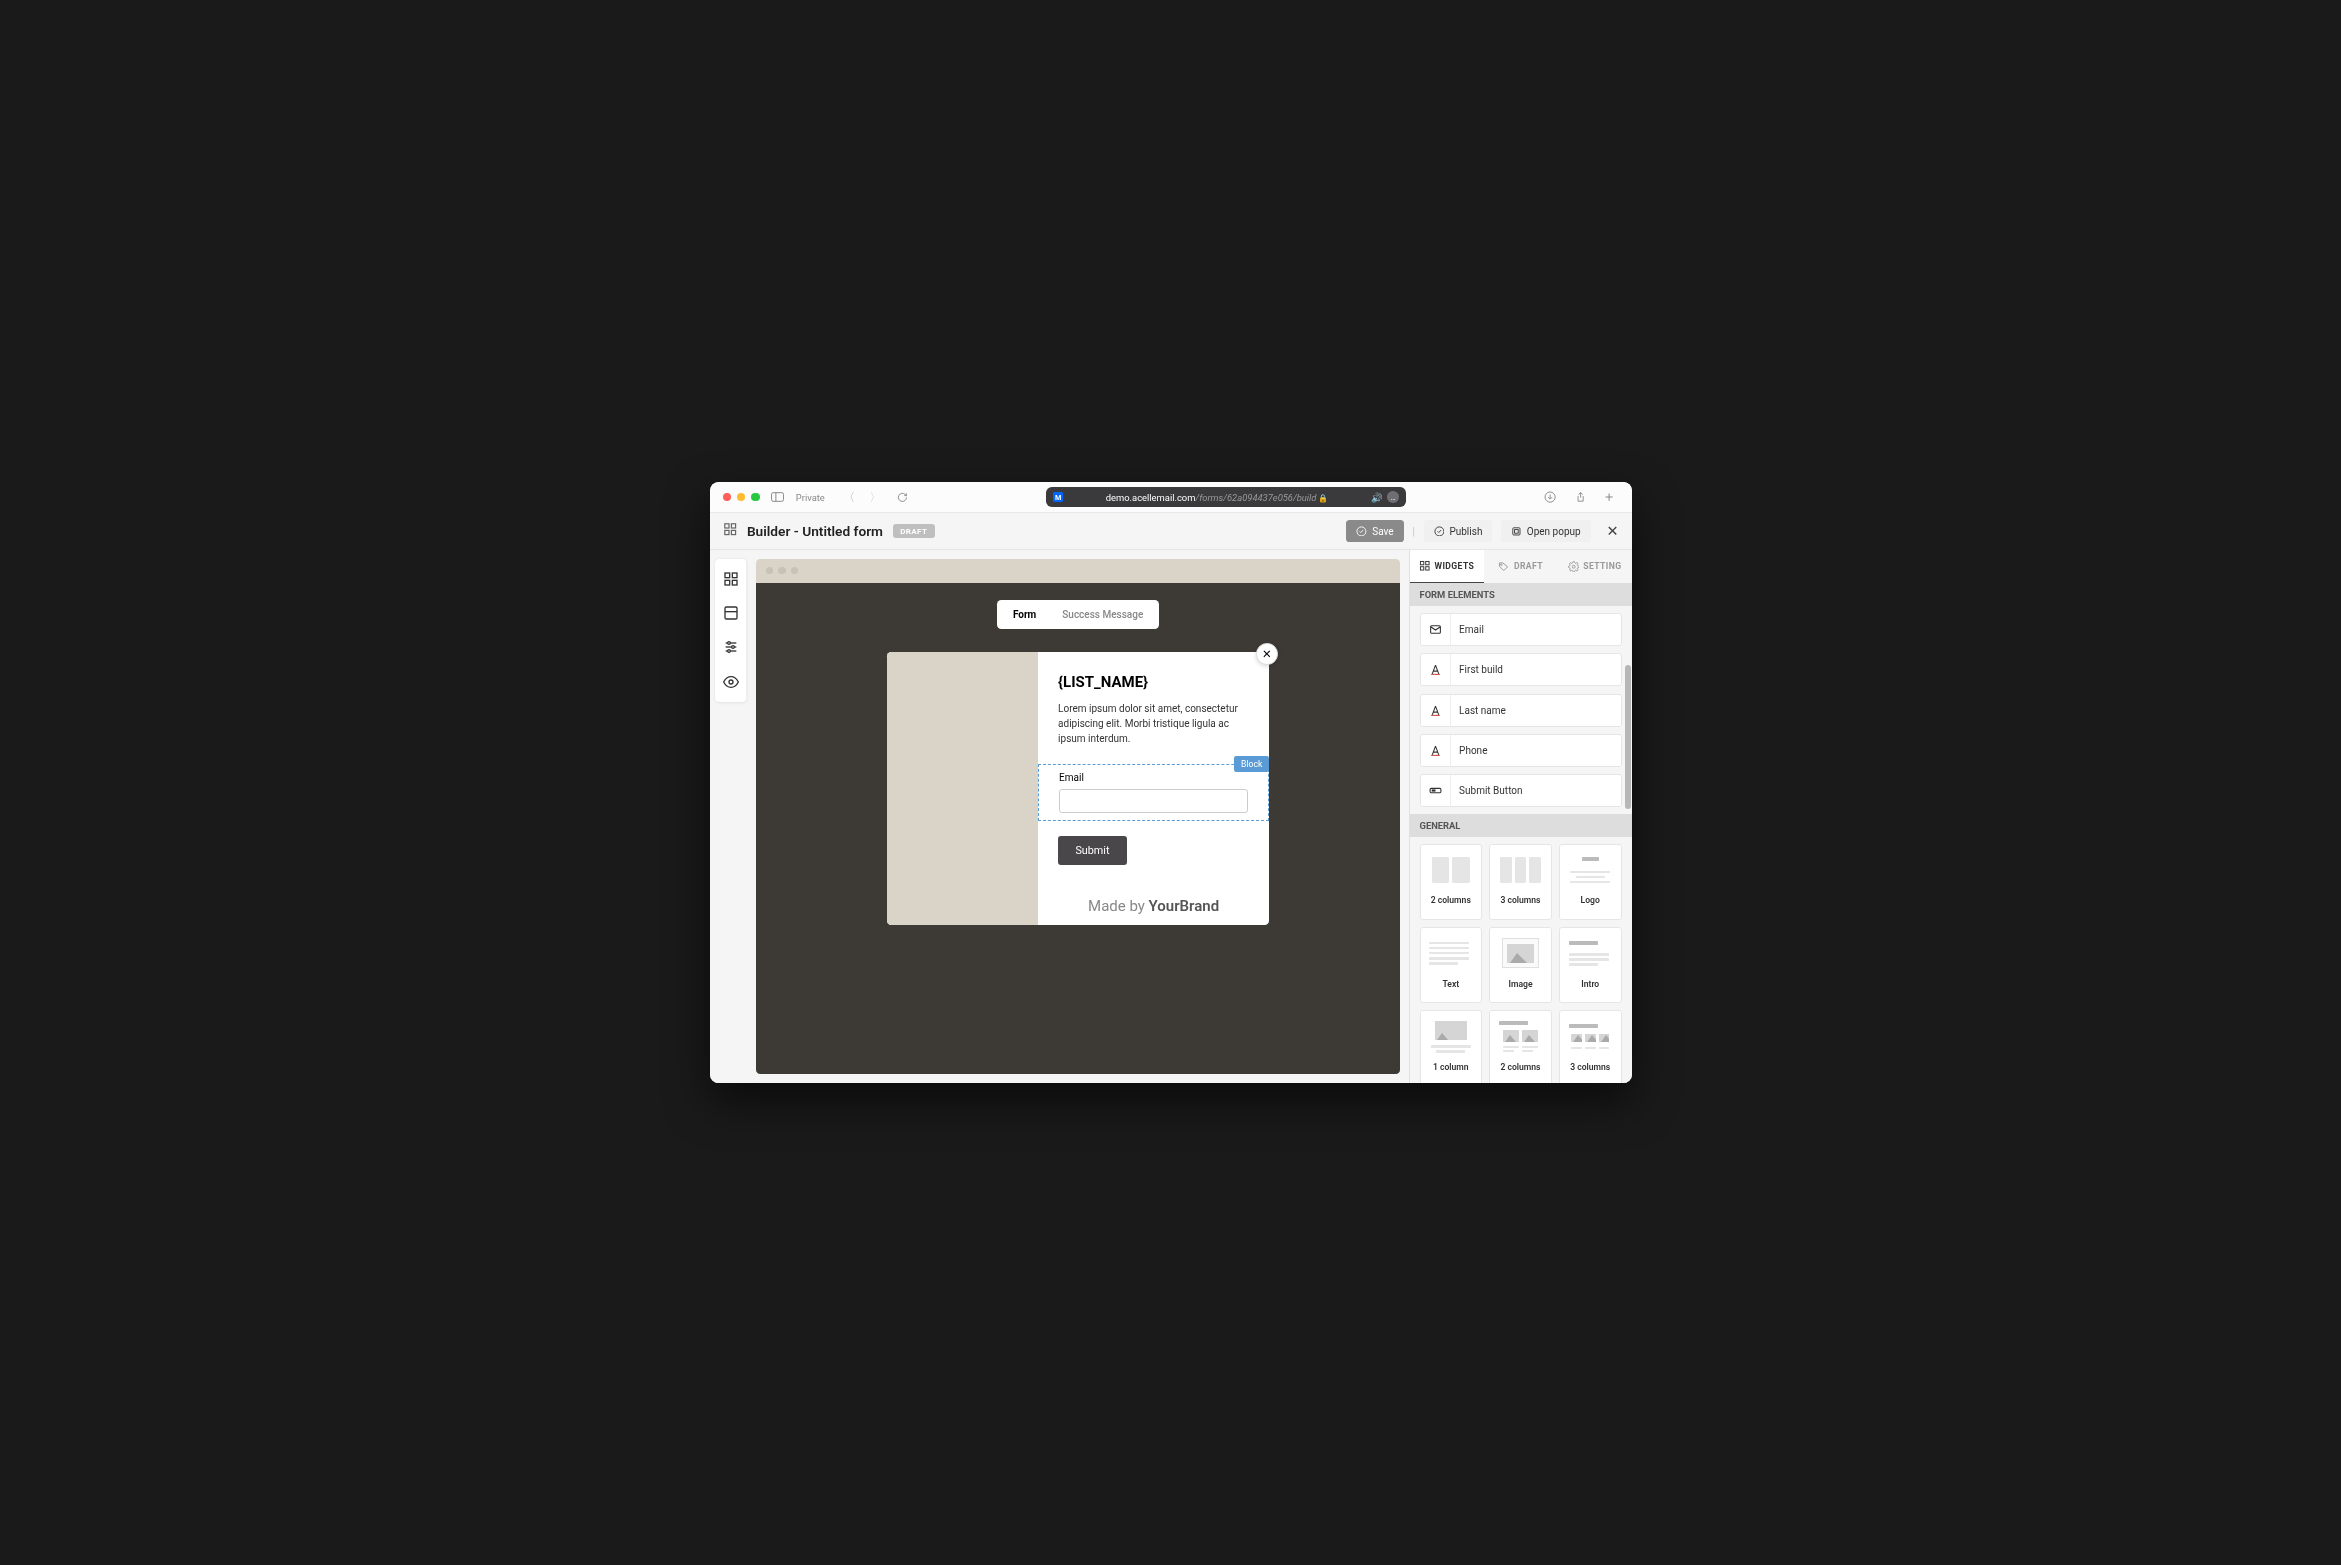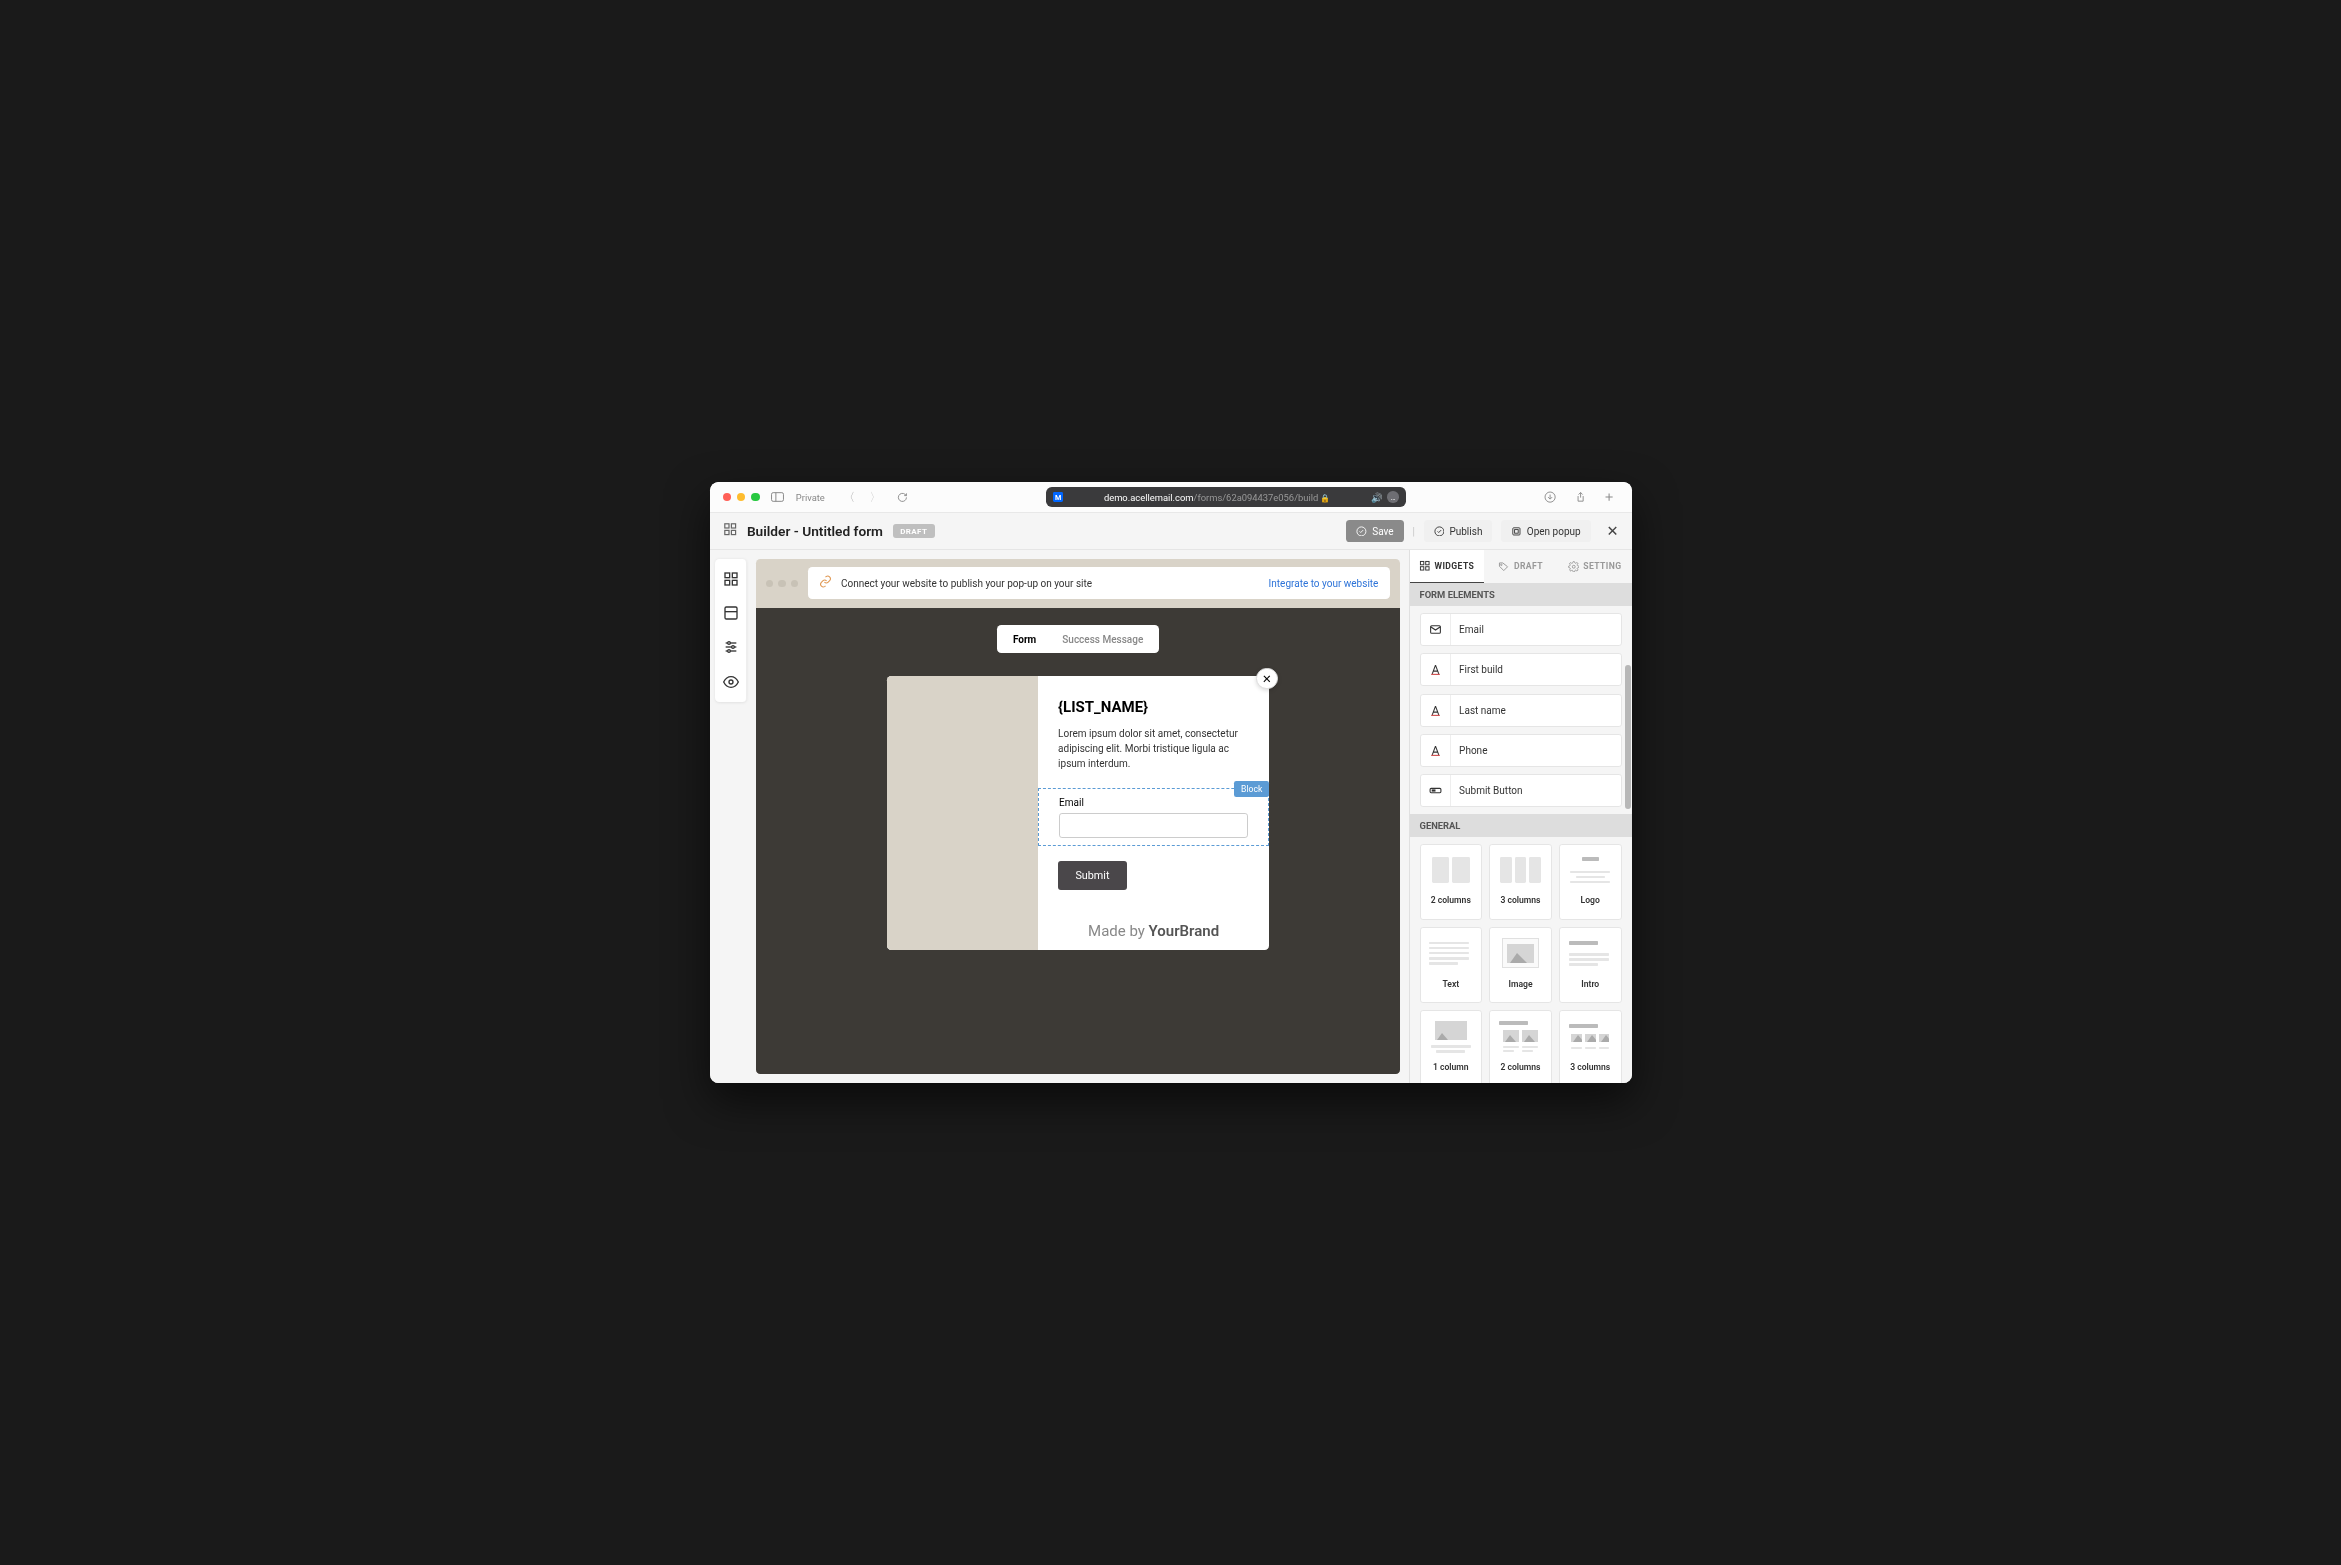--- a/index.html
+++ b/index.html
@@ -83,21 +83,21 @@
       border-radius: 1.4px;
       display: flex;
       align-items: center;
       justify-content: center;
       color: #fff;
       font-size: 7.2px;
       font-weight: bold;
     }
     .url-text { flex: 1; text-align: center; }
     .url-text .domain { color: #fff; }
-    .url-text .path { color: #999; }
+    .url-text .path { color: #999; font-style: italic; }
     .lock-icon { color: #999; font-size: 8px; }
     .url-right-icons { display: flex; gap: 4.3px; align-items: center; }
     .url-sound-icon { color: #4da3ff; }
     .url-more {
       width: 11.5px;
       height: 11.5px;
       border-radius: 50%;
       background: #6e6e73;
       color: #fff;
       font-size: 7.2px;
@@ -653,30 +653,20 @@
     </div>
 
     <div class="canvas-outer">
       <div class="canvas-frame">
         <div class="canvas-top">
           <div class="canvas-traffic">
             <div class="canvas-tl"></div>
             <div class="canvas-tl"></div>
             <div class="canvas-tl"></div>
           </div>
-          <div class="integrate-bar">
-            <span class="link-icon">
-              <svg width="13" height="13" viewBox="0 0 24 24" fill="none" stroke="#e09955" stroke-width="2">
-                  <path d="M10 13a5 5 0 0 0 7 0l3-3a5 5 0 0 0-7-7l-1 1"></path>
-                  <path d="M14 11a5 5 0 0 0-7 0l-3 3a5 5 0 0 0 7 7l1-1"></path>
-                </svg>
-            </span>
-            <span class="integrate-text">Connect your website to publish your pop-up on your site</span>
-            <span class="integrate-link">Integrate to your website</span>
-          </div>
         </div>
         <div class="canvas-body">
           <div class="tab-switcher">
             <div class="tab-btn active">Form</div>
             <div class="tab-btn inactive">Success Message</div>
           </div>
           <div class="popup-card">
             <div class="popup-close">✕</div>
             <div class="popup-left"></div>
             <div class="popup-right">

